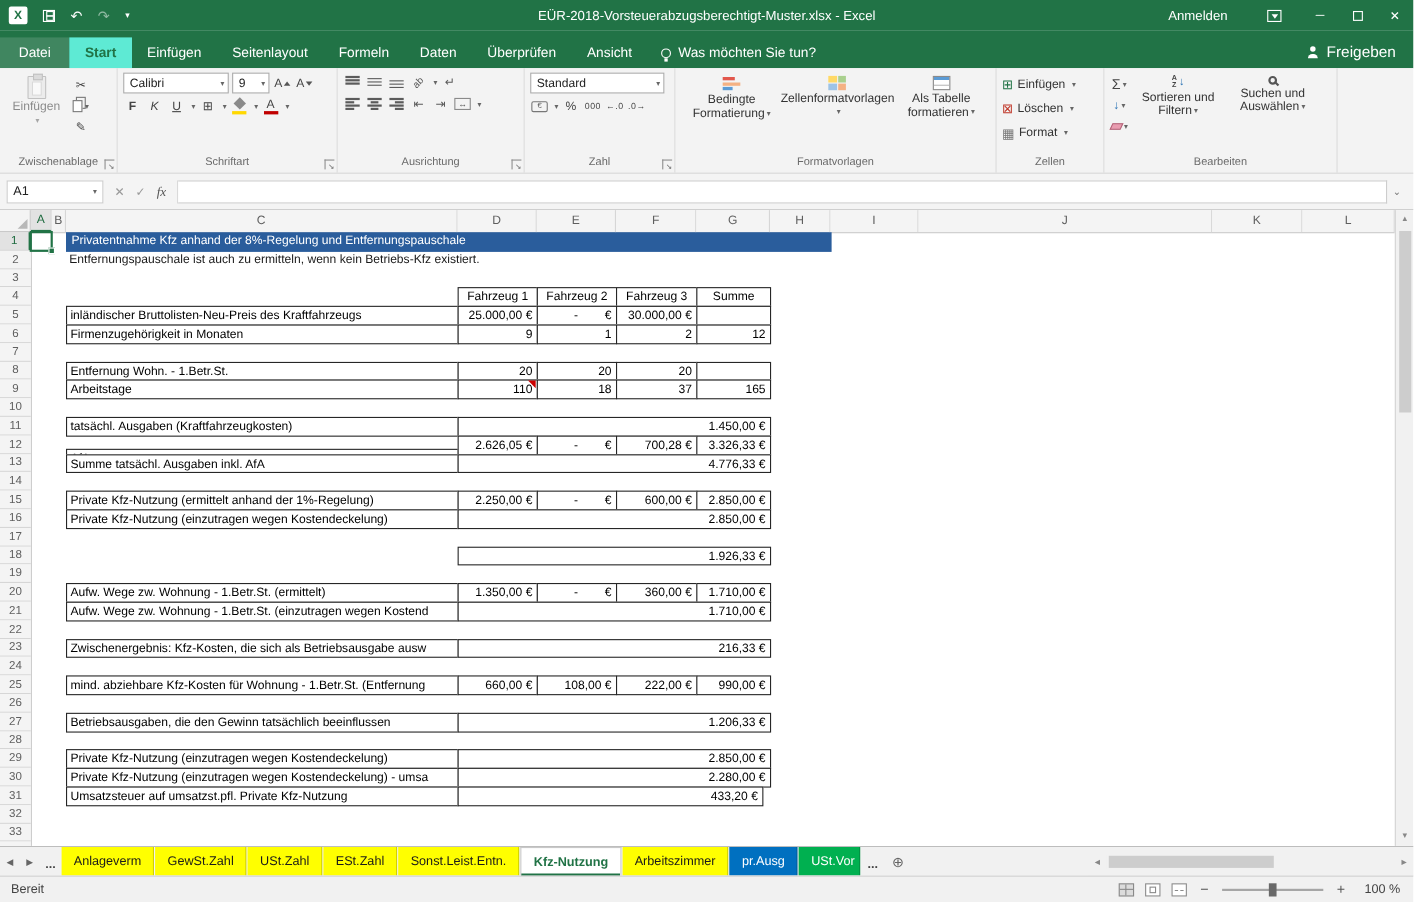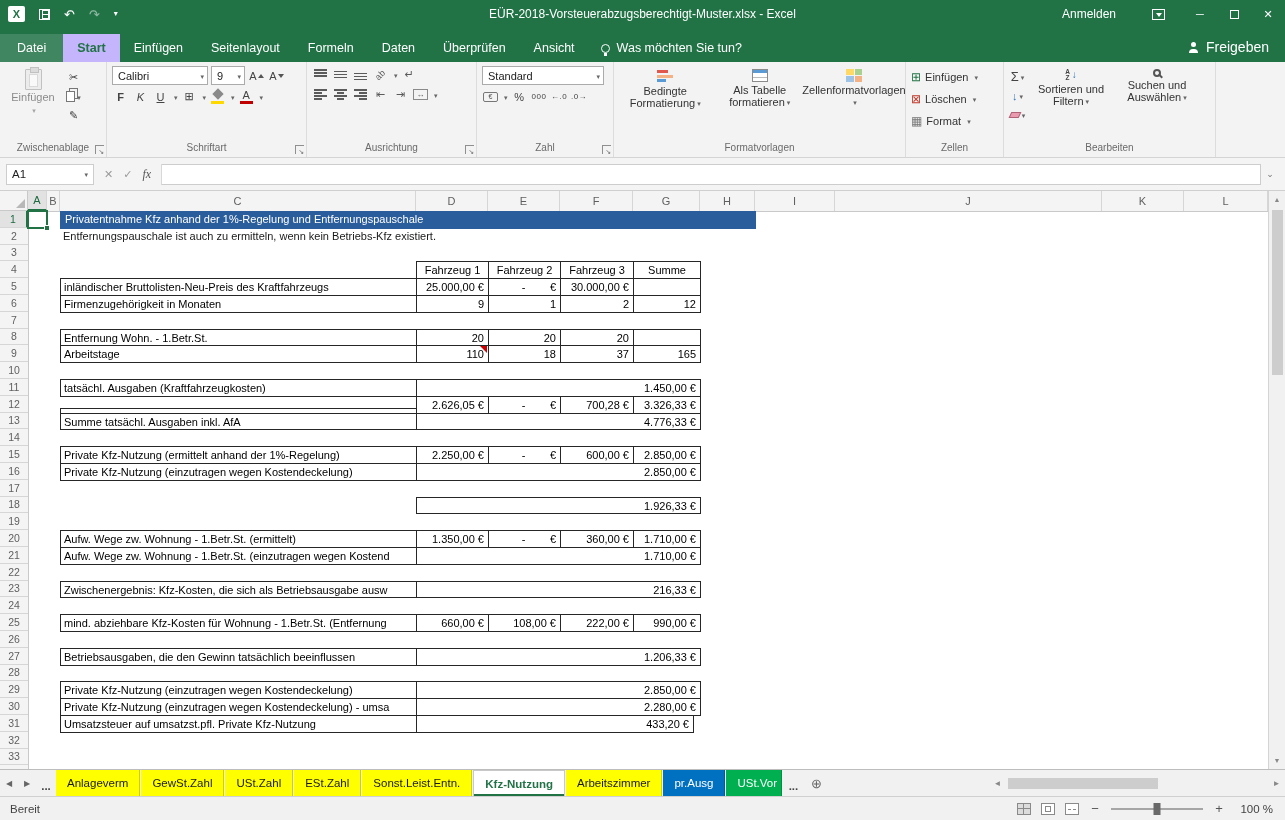--- a/index.html
+++ b/index.html
@@ -24,21 +24,21 @@
   .ropt{width:13px;height:11px;border:1px solid #fff;position:relative;margin:0 18px}
   .ropt::after{content:"";position:absolute;left:3px;top:3px;border-left:3px solid transparent;border-right:3px solid transparent;border-top:4px solid #fff}
   .winbtn{width:34px;height:28px;display:flex;align-items:center;justify-content:center;font-size:11px}
   .maxico{width:9px;height:9px;border:1px solid #fff;display:inline-block}
 
   
   .tabrow{height:34px;background:#217346;display:flex;align-items:flex-end;color:#fff;flex:0 0 auto}
   .rtabs{display:flex;align-items:flex-end;height:100%}
   .rtab{padding:7px 14px 7px;font-size:12.5px;white-space:nowrap}
   .rtab.file{background:rgba(255,255,255,.14);padding:7px 17px}
-  .rtab.active{background:#c4b5fd;color:#217346;font-weight:bold}
+  .rtab.active{background:#5eead4;color:#217346;font-weight:bold}
   .tellme{display:flex;align-items:center;gap:7px;padding:7px 12px;font-size:12.5px}
   .bulb{width:9px;height:9px;border:1px solid #fff;border-radius:50%;position:relative;display:inline-block}
   .bulb::after{content:"";position:absolute;left:2px;bottom:-4px;width:3px;height:3px;background:#fff}
   .share{margin-left:auto;display:flex;align-items:center;gap:7px;padding:7px 16px;font-size:14px}
   .person{width:11px;height:11px;position:relative;display:inline-block}
   .person::before{content:"";position:absolute;left:3px;top:0;width:5px;height:5px;border-radius:50%;background:#fff}
   .person::after{content:"";position:absolute;left:1px;bottom:0;width:9px;height:4px;border-radius:4px 4px 0 0;background:#fff}
 
   
   .ribbon{height:96px;background:#f3f3f3;border-bottom:1px solid #d4d4d4;display:flex;font-size:11px;color:#333;flex:0 0 auto}
@@ -387,31 +387,31 @@
       <div class="rgbody">
         <div class="bigbtn" style="width:96px">
           <span class="cfic">
               <i></i>
               <i></i>
               <i></i>
             </span>
           <span class="lbl"><span>Bedingte Formatierung</span><span class="dd"></span></span>
         </div>
         <div class="bigbtn" style="width:92px">
-          <span class="tbic"></span>
-          <span class="lbl"><span>Als Tabelle formatieren</span><span class="dd"></span></span>
-        </div>
-        <div class="bigbtn" style="width:92px">
           <span class="csic">
               <i></i>
               <i></i>
               <i></i>
               <i></i>
             </span>
           <span class="lbl"><span>Zellenformatvorlagen</span><span class="dd"></span></span>
+        </div>
+        <div class="bigbtn" style="width:92px">
+          <span class="tbic"></span>
+          <span class="lbl"><span>Als Tabelle formatieren</span><span class="dd"></span></span>
         </div>
       </div>
       <div class="rglabel"><span>Formatvorlagen</span></div>
     </div>
 
     <div class="rgroup" style="width:98px">
       <div class="rgbody col" style="gap:1px">
         <div class="cellrow">
             <span class="cgi ins">⊞</span>
             <span>Einfügen</span>
@@ -525,21 +525,21 @@
       <div class="rhdr" style="top: 423.2px; height: 16.8px;">25</div>
       <div class="rhdr" style="top: 440px; height: 16.8px;">26</div>
       <div class="rhdr" style="top: 456.8px; height: 16.8px;">27</div>
       <div class="rhdr" style="top: 473.6px; height: 16.8px;">28</div>
       <div class="rhdr" style="top: 490.4px; height: 16.8px;">29</div>
       <div class="rhdr" style="top: 507.2px; height: 16.8px;">30</div>
       <div class="rhdr" style="top: 524px; height: 16.8px;">31</div>
       <div class="rhdr" style="top: 540.8px; height: 16.8px;">32</div>
       <div class="rhdr" style="top: 557.6px; height: 16.8px;">33</div>
       <div class="rhdr" style="top: 574.4px; height: 16.8px;">34</div>
-      <div class="cell s-title" style="left: 60px; top: 20px; width: 696px; height: 17.8px; line-height: 16.8px;">Privatentnahme Kfz anhand der 1%-Regelung und Entfernungspauschale</div>
+      <div class="cell s-title" style="left: 60px; top: 20px; width: 696px; height: 17.8px; line-height: 16.8px;">Privatentnahme Kfz anhand der 8%-Regelung und Entfernungspauschale</div>
       <div class="cell s-plain" style="left: 60px; top: 36.8px; width: 641px; height: 17.8px; line-height: 16.8px;">Entfernungspauschale ist auch zu ermitteln, wenn kein Betriebs-Kfz existiert.</div>
       <div class="cell s-hdr" style="left: 416px; top: 70.4px; width: 73px; height: 17.8px; line-height: 16.8px;">Fahrzeug 1</div>
       <div class="cell s-hdr" style="left: 488px; top: 70.4px; width: 73px; height: 17.8px; line-height: 16.8px;">Fahrzeug 2</div>
       <div class="cell s-hdr" style="left: 560px; top: 70.4px; width: 74px; height: 17.8px; line-height: 16.8px;">Fahrzeug 3</div>
       <div class="cell s-hdr" style="left: 633px; top: 70.4px; width: 68px; height: 17.8px; line-height: 16.8px;">Summe</div>
       <div class="cell s-label" style="left: 60px; top: 87.2px; width: 357px; height: 17.8px; line-height: 16.8px;">inländischer Bruttolisten-Neu-Preis des Kraftfahrzeugs</div>
       <div class="cell s-num" style="left: 416px; top: 87.2px; width: 73px; height: 17.8px; line-height: 16.8px;">25.000,00 €</div>
       <div class="cell s-num" style="left: 488px; top: 87.2px; width: 73px; height: 17.8px; line-height: 16.8px;">-&nbsp;&nbsp;&nbsp;&nbsp;&nbsp;&nbsp;&nbsp;&nbsp;€</div>
       <div class="cell s-num" style="left: 560px; top: 87.2px; width: 74px; height: 17.8px; line-height: 16.8px;">30.000,00 €</div>
       <div class="cell s-num" style="left: 633px; top: 87.2px; width: 68px; height: 17.8px; line-height: 16.8px;"></div>

